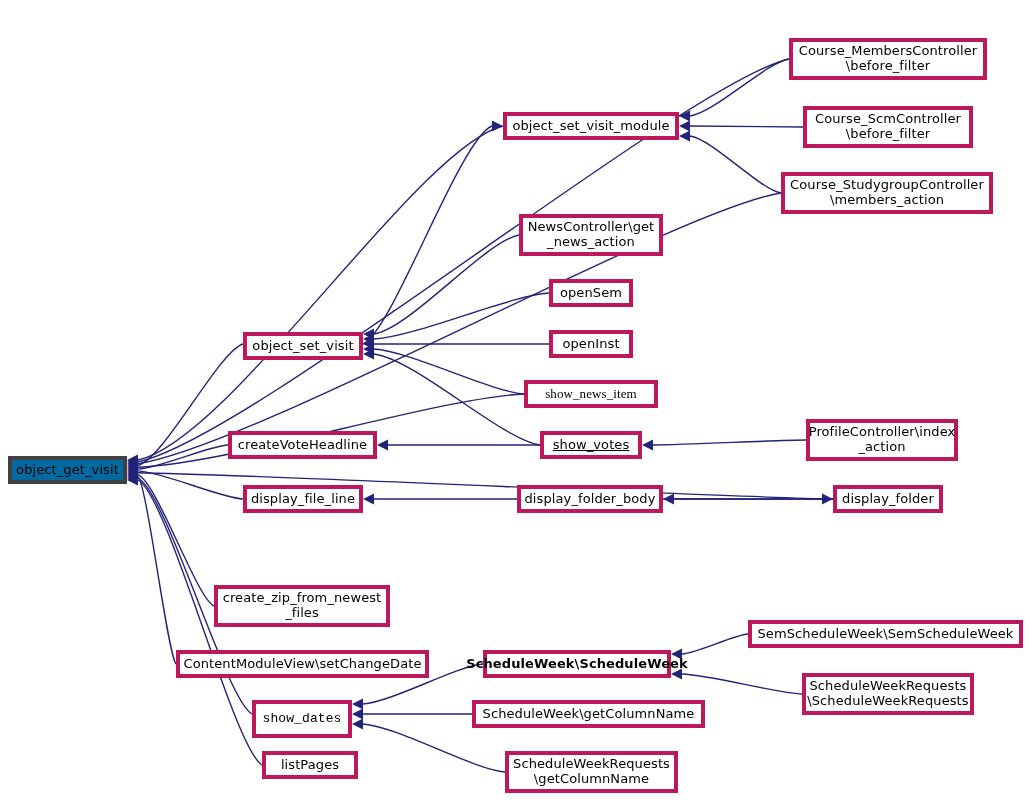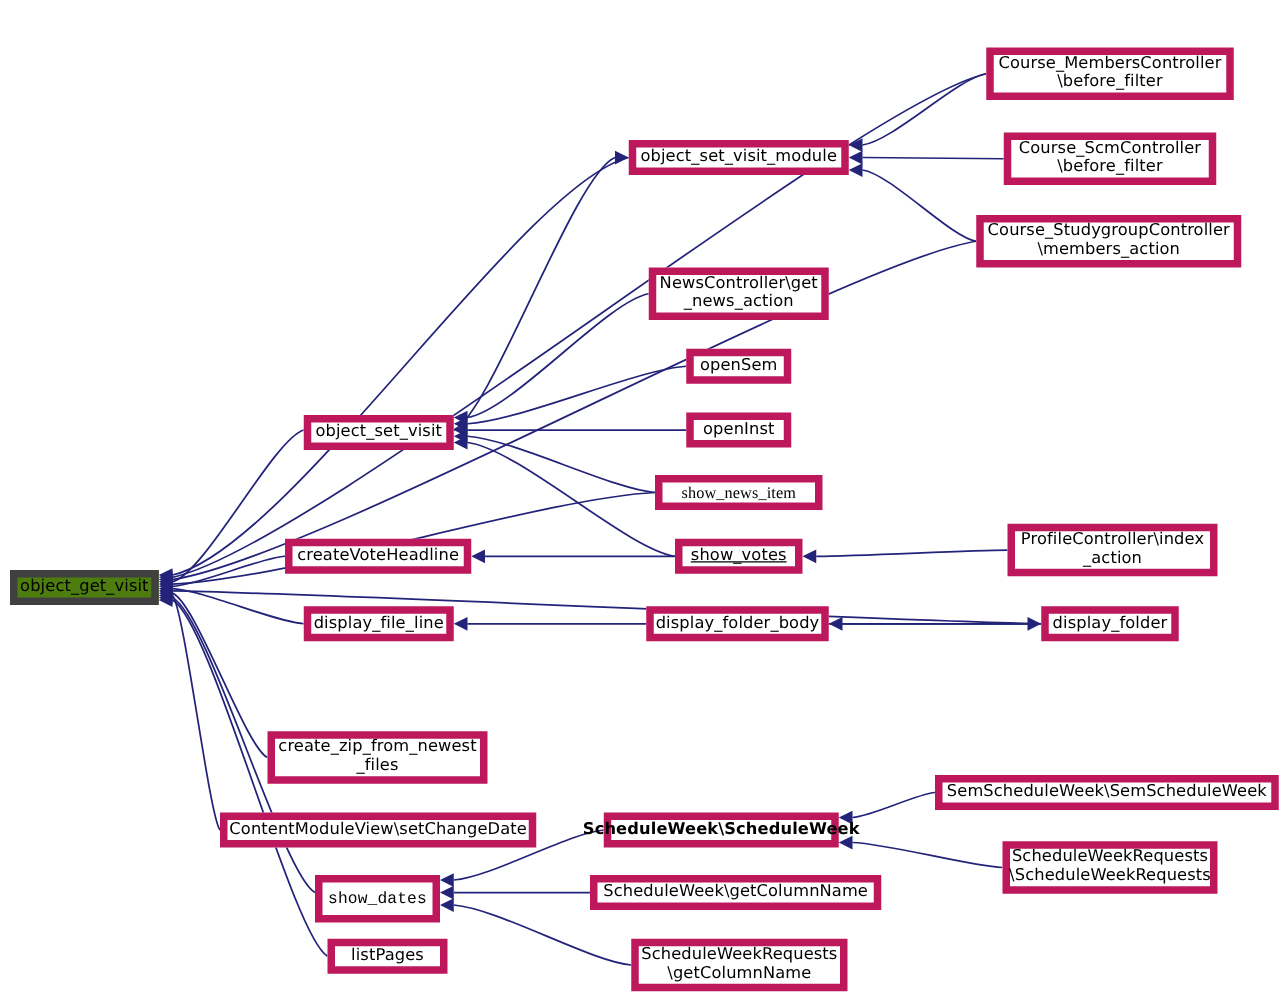--- a/index.html
+++ b/index.html
@@ -1,25 +1,25 @@
 <!DOCTYPE html>
 <html><head>
 <meta charset="utf-8">
 <style>
   html,body{margin:0;padding:0;background:#ffffff;}
   #canvas{position:relative;width:1029px;height:800px;background:#ffffff;
           font-family:"DejaVu Sans","Liberation Sans",sans-serif;}
   svg#edges{position:absolute;left:0;top:0;width:1029px;height:800px;overflow:visible;}
   .edge{fill:none;stroke:#23237a;stroke-width:1.4px;}
   .ahead{fill:#23237a;stroke:none;}
-  .node{position:absolute;box-sizing:border-box;border:6px solid #be185d;
+  .node{position:absolute;box-sizing:border-box;border:4px solid #be185d;
         background:#ffffff;display:flex;align-items:center;justify-content:center;
         text-align:center;line-height:1.12;color:#000000;font-size:13px;
         letter-spacing:0.1px;white-space:pre-line;}
-  .node.root{background:#4d7c0f;border-color:#404040;}
+  .node.root{background:#0369a1;border-color:#404040;}
 </style>
 </head>
 <body>
 
 <div id="canvas">
   <svg id="edges" viewBox="0 0 1029 800" xmlns="http://www.w3.org/2000/svg">
       <path class="edge" d="M503,126 C418.685,146.04 229.98,439.96 138,460"></path>
       <polygon class="ahead" points="127,460 138,454.5 138,465.5"></polygon>
       <path class="edge" d="M789,59 C684.5,83.16909090909091 252,437.6490909090909 138,461.8181818181818"></path>
       <polygon class="ahead" points="127,461.8181818181818 138,456.3181818181818 138,467.3181818181818"></polygon>
@@ -92,21 +92,21 @@
 \before_filter</div>
       <div class="node" style="left: 781px; top: 172px; width: 212px; height: 42px;">Course_StudygroupController
 \members_action</div>
       <div class="node" style="left: 519px; top: 214px; width: 144px; height: 42px;">NewsController\get
 _news_action</div>
       <div class="node" style="left: 549px; top: 279px; width: 84px; height: 28px;">openSem</div>
       <div class="node" style="left: 549px; top: 330px; width: 84px; height: 28px;">openInst</div>
       <div class="node" style="left: 524px; top: 380px; width: 134px; height: 28px; font-family: Liberation Serif, serif;">show_news_item</div>
       <div class="node" style="left: 228px; top: 431px; width: 149px; height: 28px;">createVoteHeadline</div>
       <div class="node" style="left: 540px; top: 431px; width: 102px; height: 28px; text-decoration: underline;">show_votes</div>
-      <div class="node" style="left: 806px; top: 419px; width: 168px; height: 42px;">ProfileController\index
+      <div class="node" style="left: 806px; top: 419px; width: 152px; height: 42px;">ProfileController\index
 _action</div>
       <div class="node" style="left: 243px; top: 485px; width: 120px; height: 28px;">display_file_line</div>
       <div class="node" style="left: 517px; top: 485px; width: 146px; height: 28px;">display_folder_body</div>
       <div class="node" style="left: 833px; top: 485px; width: 110px; height: 28px;">display_folder</div>
       <div class="node" style="left: 214px; top: 585px; width: 176px; height: 42px;">create_zip_from_newest
 _files</div>
       <div class="node" style="left: 176px; top: 650px; width: 253px; height: 28px;">ContentModuleView\setChangeDate</div>
       <div class="node" style="left: 252px; top: 700px; width: 100px; height: 38px; font-family: Liberation Mono, monospace;">show_dates</div>
       <div class="node" style="left: 262px; top: 751px; width: 96px; height: 28px;">listPages</div>
       <div class="node" style="left: 483px; top: 650px; width: 188px; height: 28px; font-weight: bold;">ScheduleWeek\ScheduleWeek</div>

